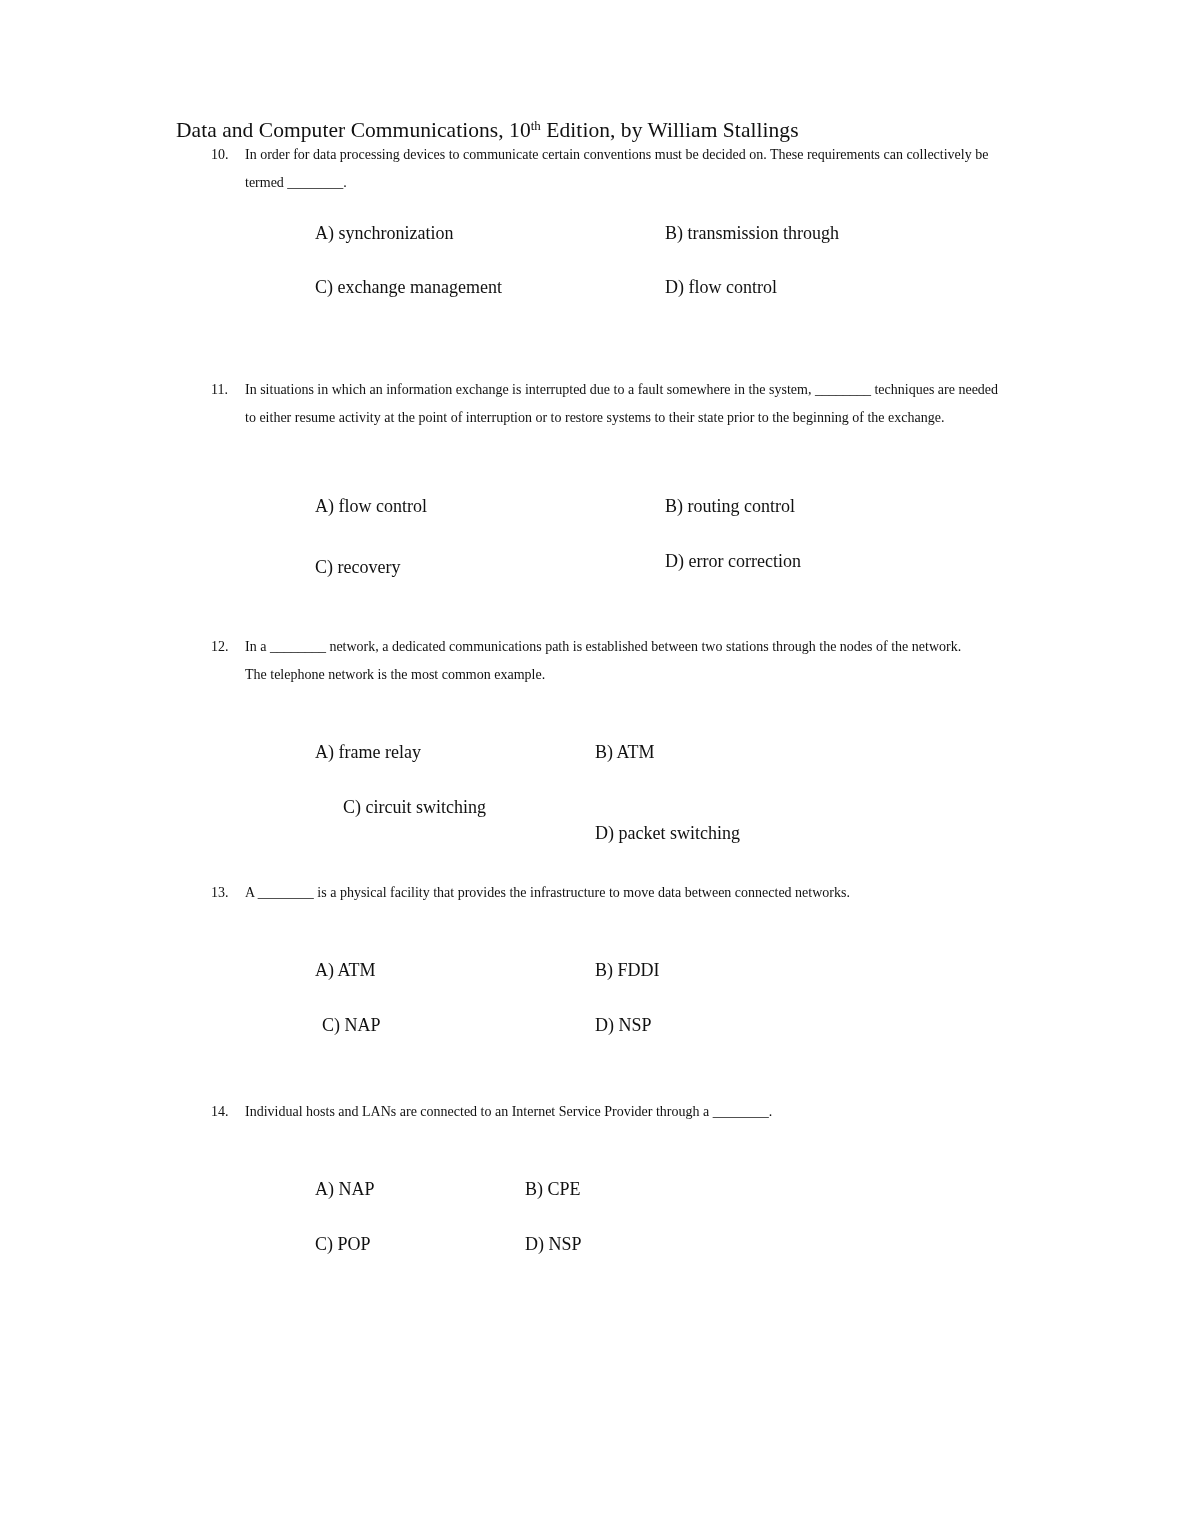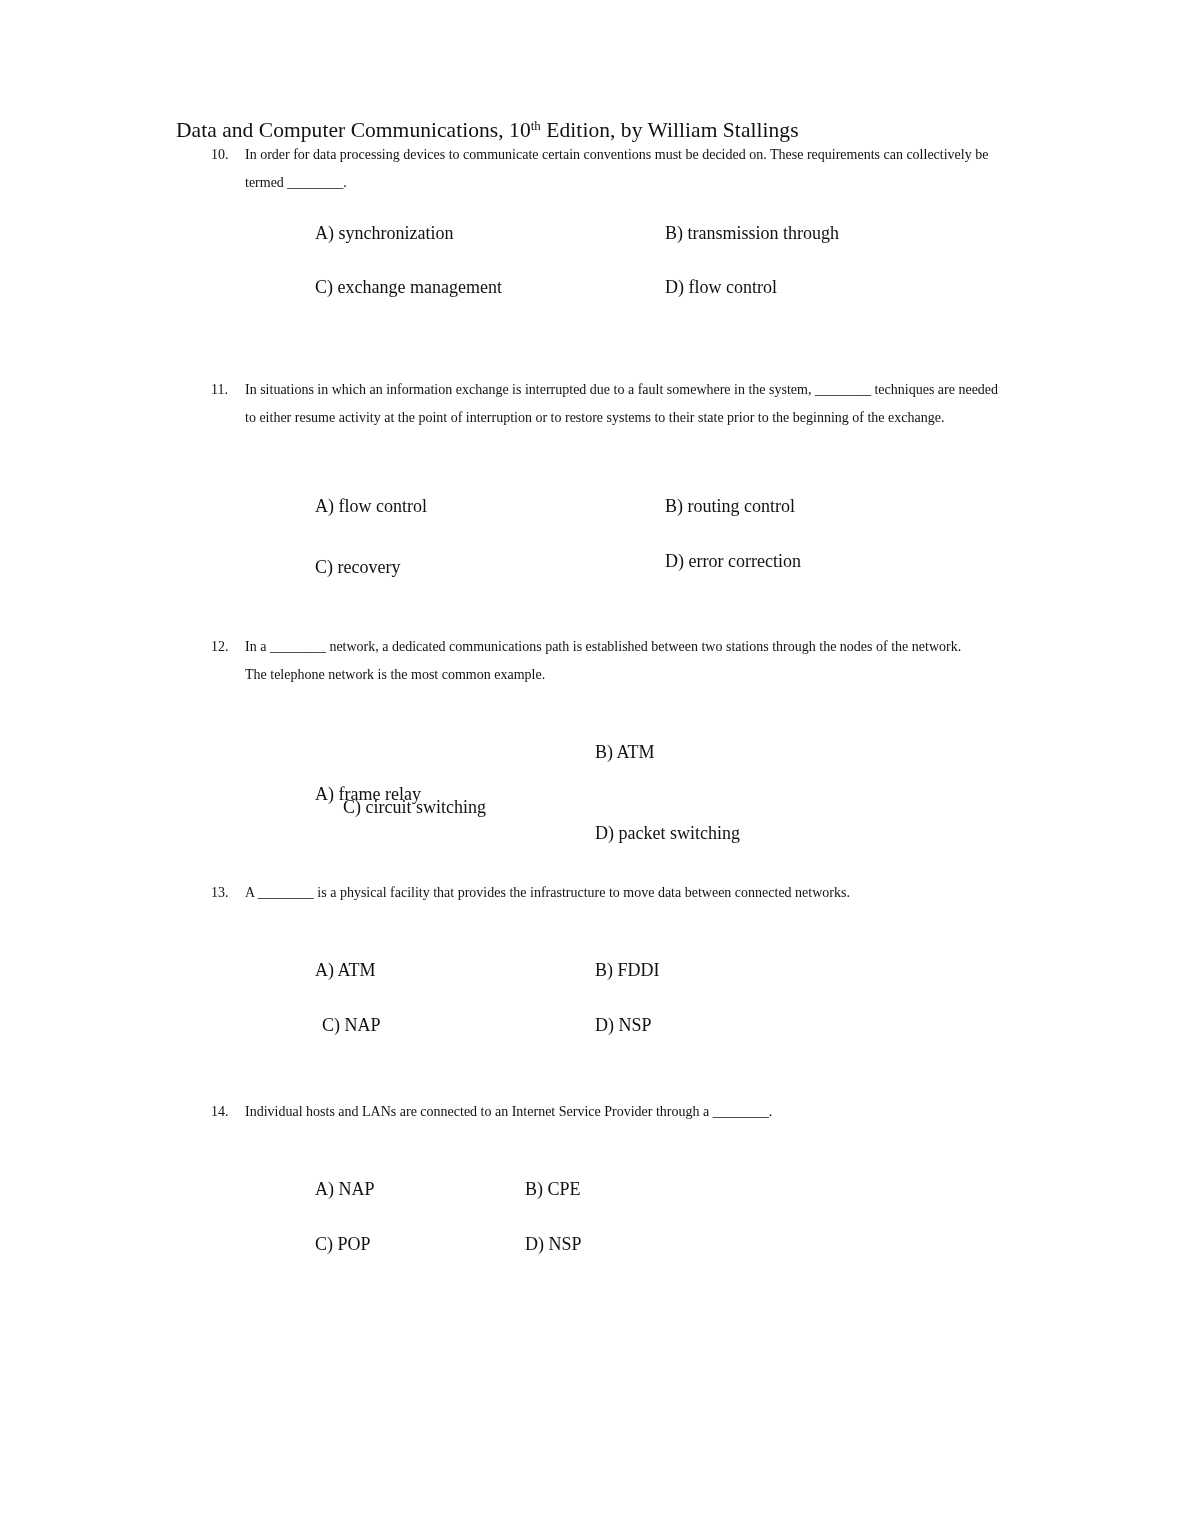--- a/index.html
+++ b/index.html
@@ -44,21 +44,21 @@
 </div>
 <div class="opt" style="left:315px; top:496px;">A) flow control</div>
 <div class="opt" style="left:665px; top:496px;">B) routing control</div>
 <div class="opt" style="left:315px; top:541px;margin-top:16px;">C) recovery</div>
 <div class="opt" style="left:665px; top:551px;text-align:right;">D) error correction</div>
 
 <div class="q" style="top:633px;">
   <span class="num">12.</span>
   <span class="stem" style="width:730px;"> In a ________ network, a dedicated communications path is established between two stations through the nodes of the network.  The telephone network is the most common example.</span>
 </div>
-<div class="opt" style="left:315px; top:784px;font-family:Liberation Serif, serif;">A) frame relay</div>
+<div class="opt" style="left:315px; top:742px;font-family:Liberation Serif, serif;">A) frame relay</div>
 <div class="opt" style="left:595px; top:742px;">B) ATM</div>
 <div class="opt" style="left:315px; top:797px;margin-left:28px;">C) circuit switching</div>
 <div class="opt" style="left:595px; top:797px;margin-top:26px;">D) packet switching</div>
 
 <div class="q" style="top:879px;">
   <span class="num">13.</span>
   <span class="stem" style="width:760px;">A ________ is a physical facility that provides the infrastructure to move data between connected networks.</span>
 </div>
 <div class="opt" style="left:315px; top:960px;">A) ATM</div>
 <div class="opt" style="left:595px; top:960px;">B) FDDI</div>

